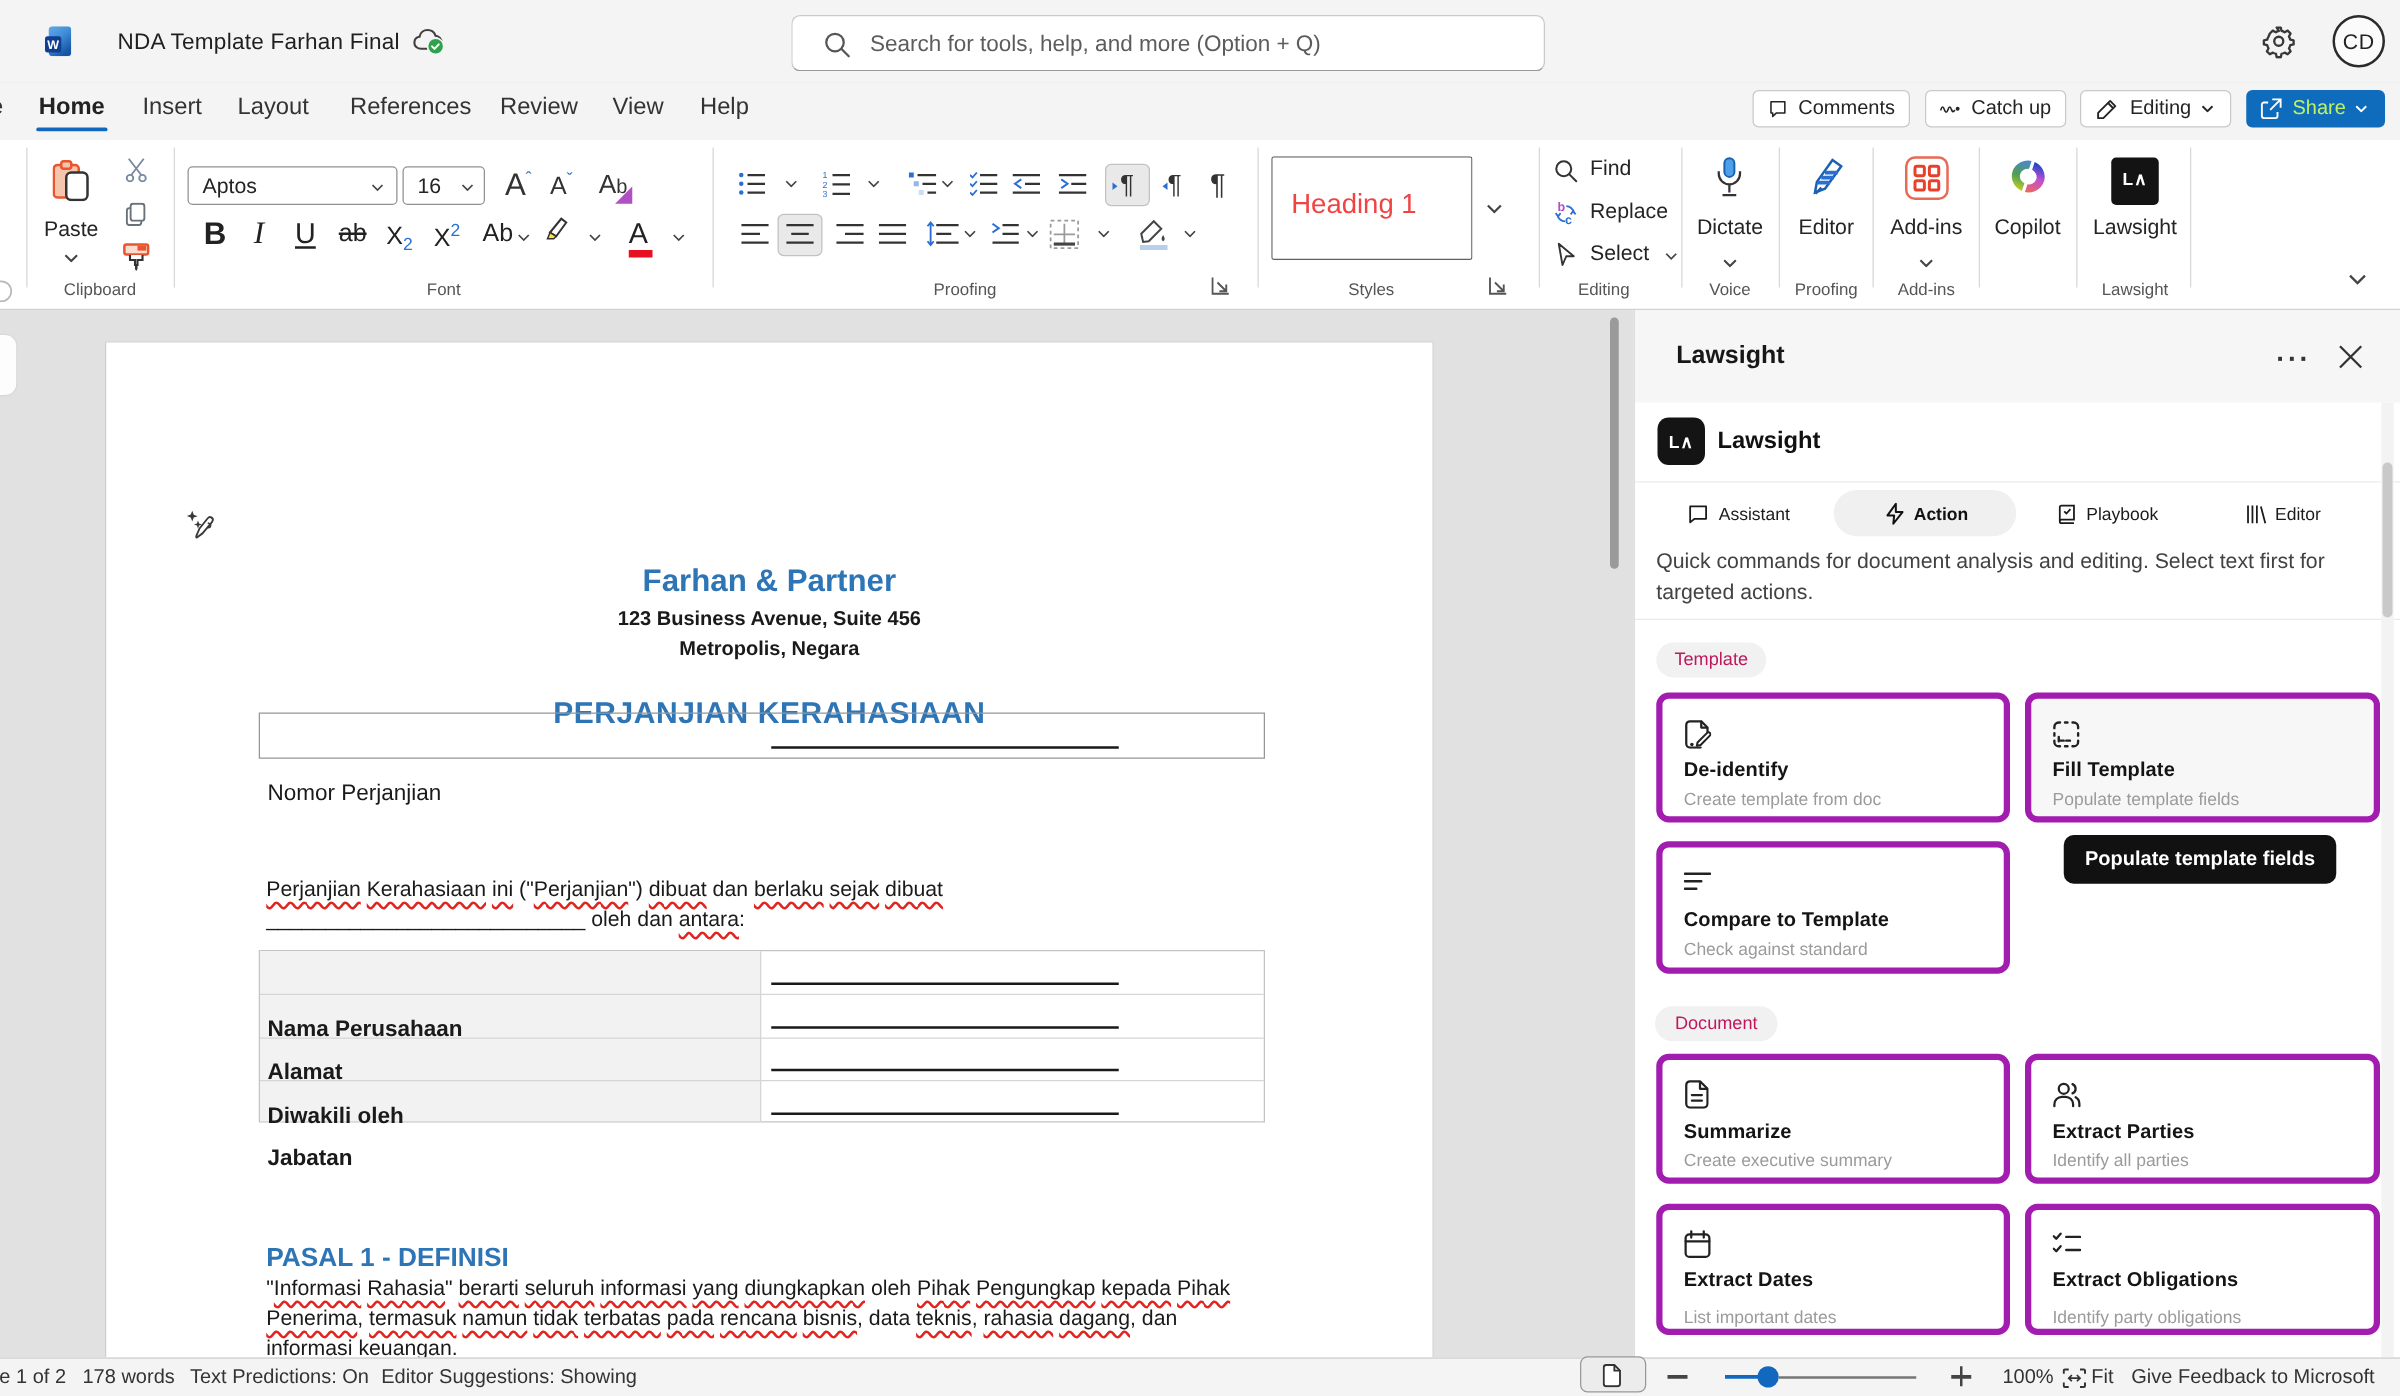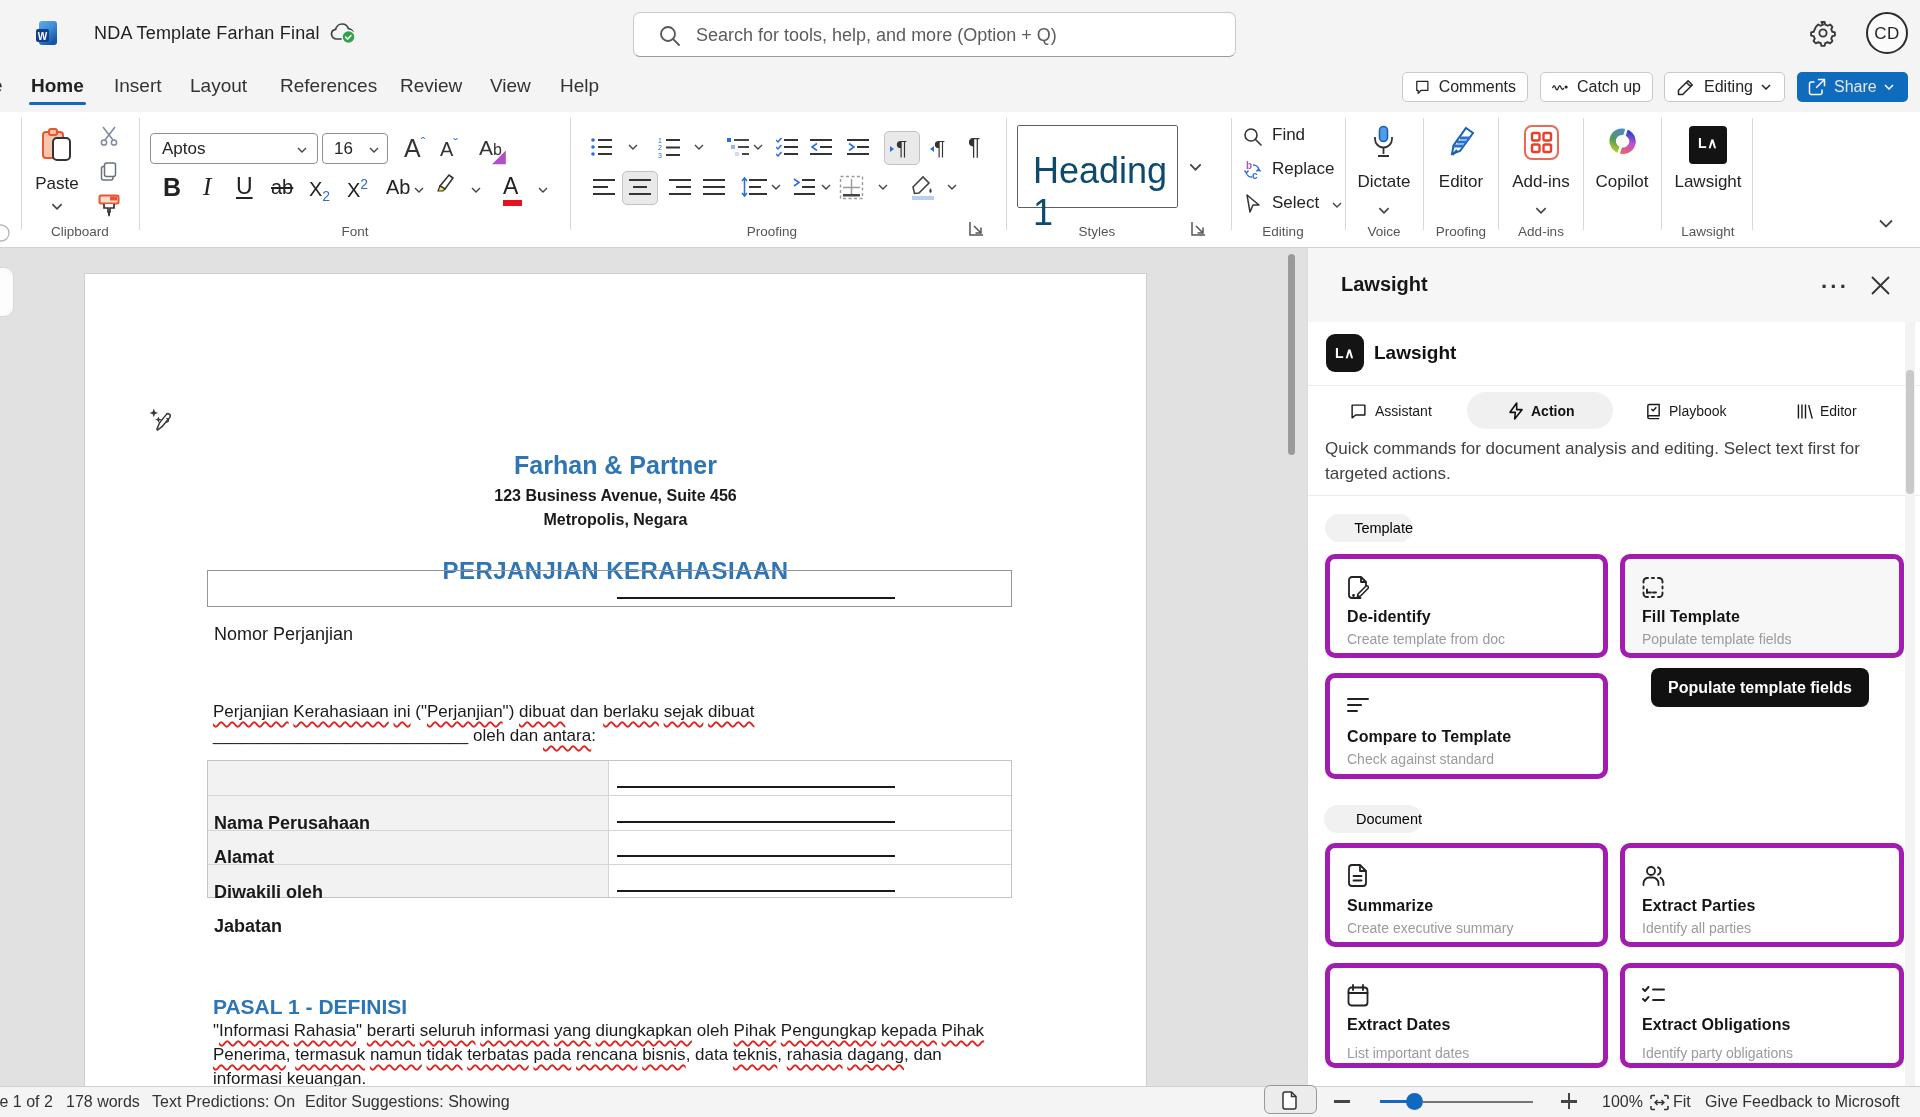--- a/index.html
+++ b/index.html
@@ -14,21 +14,21 @@
 #searchbox { position:absolute; left:633px; top:12px; width:603px; height:45px; background:#fff; border:1px solid #c9c9c9; border-bottom-color:#9a9a9a; border-radius:7px; }
 #searchbox .ph { position:absolute; left:62px; top:12px; font-size:18px; color:#5c5c5c; }
 #avatar { position:absolute; left:1866px; top:12px; width:42px; height:42px; border-radius:50%; border:2px solid #2b2b2b; background:#fbfbfb; color:#242424; font-size:17px; text-align:center; line-height:39px; letter-spacing:0.5px; }
 
 
 #tabrow { position:absolute; left:0; top:66px; width:1920px; height:46px; background:#f4f4f4; }
 .rtab { position:absolute; top:9px; font-size:19px; color:#333; }
 .rtab.sel { color:#222; font-weight:bold; }
 .rtab.sel::after { content:""; position:absolute; left:-2px; right:-2px; bottom:-8px; height:3px; border-radius:2px; background:#1168be; }
 .hbtn { position:absolute; top:6px; height:30px; border:1px solid #c9c9c9; border-radius:5px; background:#fff; color:#242424; font-size:16px; display:flex; align-items:center; gap:8px; padding:0 11px; white-space:nowrap; }
-#sharebtn { position:absolute; top:6px; left:1797px; width:111px; height:30px; background:#0f6cbd; border-radius:5px; color:#e5e5e5; font-size:16px; display:flex; align-items:center; gap:7px; padding:0 10px; }
+#sharebtn { position:absolute; top:6px; left:1797px; width:111px; height:30px; background:#0f6cbd; border-radius:5px; color:#bef264; font-size:16px; display:flex; align-items:center; gap:7px; padding:0 10px; }
 
 
 #ribbon { position:absolute; left:0; top:112px; width:1920px; height:136px; background:#fff; border-bottom:1px solid #d2d2d2; }
 .gdiv { position:absolute; top:6px; height:112px; width:1px; background:#d8d8d8; }
 .glabel { position:absolute; top:112px; font-size:13.5px; color:#555; width:200px; margin-left:-100px; text-align:center; }
 .ricon { position:absolute; }
 .chev { width:10px; height:6px; }
 #ribbon .txt { font-size:17px; color:#242424; }
 .combo { position:absolute; border:1px solid #919191; border-radius:4px; background:#fff; }
 
@@ -39,21 +39,21 @@
 #docscroll { position:absolute; left:1288px; top:6px; width:7px; height:201px; background:#9a9a9a; border-radius:4px; }
 .doc { font-family:"Liberation Sans", sans-serif; color:#1a1a1a;margin-top:45px; }
 .bluehead { color:#2e75b6; }
 .sp { text-decoration:underline wavy #e0241f; text-decoration-thickness:1.5px; text-underline-offset:4px; }
 
 
 #panel { position:absolute; left:1307px; top:248px; width:613px; height:838px; background:#fff; border-left:1px solid #dcdcdc; }
 .card { position:absolute; width:283px; height:104px; background:#fff; border:5px solid #a21caf; border-radius:10px; }
 .card .ct { position:absolute; left:17px; top:49px; font-size:16px; font-weight:bold; color:#141414; letter-spacing:0.1px; }
 .card .cs { position:absolute; left:17px; top:72px; font-size:14px; color:#9b9b9b; }
-.chip { position:absolute; background:#f1f1f1; border-radius:14px; font-size:14.5px; color:#000000; height:28px; line-height:28px; text-align:right; }
+.chip { position:absolute; background:#f1f1f1; border-radius:14px; font-size:14.5px; color:#be185d; height:28px; line-height:28px; text-align:center; }
 
 
 #statusbar { position:absolute; left:0; top:1086px; width:1920px; height:31px; background:#f4f4f4; border-top:1px solid #cfcfcf; font-size:16px; color:#333; }
 #statusbar .it { position:absolute; top:6px; }
 </style>
 </head>
 <body>
 
 <div id="canvas">
   <div id="page">
@@ -370,21 +370,21 @@
   <svg class="ricon" style="left:969px;top:109px" width="15" height="15" viewBox="0 0 15 15">
       <path d="M1 1 v13 h13 M5 5 l7 7 M12 6.5 V12 H6.5" fill="none" stroke="#555" stroke-width="1.5"></path>
     </svg>
   <svg class="ricon" style="left:1191px;top:109px" width="15" height="15" viewBox="0 0 15 15">
       <path d="M1 1 v13 h13 M5 5 l7 7 M12 6.5 V12 H6.5" fill="none" stroke="#555" stroke-width="1.5"></path>
     </svg>
   <div class="glabel" style="left:772px">Proofing</div>
   <div class="glabel" style="left:1097px">Styles</div>
 
   <div class="abs" style="left:1017px;top:13px;width:161px;height:83px;border:1.5px solid #5f5f5f;outline:3px solid #fff;background:#fff;border-radius:2px">
-    <div class="abs" style="left:15px;top:24px;font-size:36px;color:#0c4a6e">Heading 1</div>
+    <div class="abs" style="left:15px;top:24px;font-size:22px;color:#ef4444">Heading 1</div>
   </div>
   <svg class="ricon chev" style="left:1189px;top:51px;width:13px;height:8px" viewBox="0 0 10 6">
       <path d="M1 1 l4 4 l4-4" fill="none" stroke="#444" stroke-width="1.4"></path>
     </svg>
 
   <svg class="ricon" style="left:1243px;top:15px" width="20" height="20" viewBox="0 0 20 20">
       <circle cx="8" cy="8" r="6" fill="none" stroke="#333" stroke-width="1.6"></circle>
       <path d="M12.5 12.5 L18 18" stroke="#333" stroke-width="1.6" stroke-linecap="round"></path>
     </svg>
   <div class="txt abs" style="left:1272px;top:13px">Find</div>

